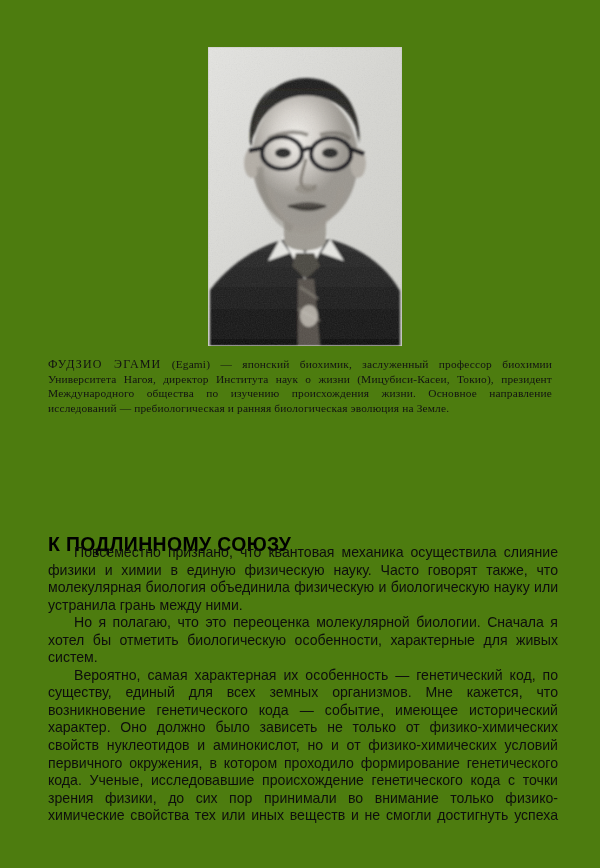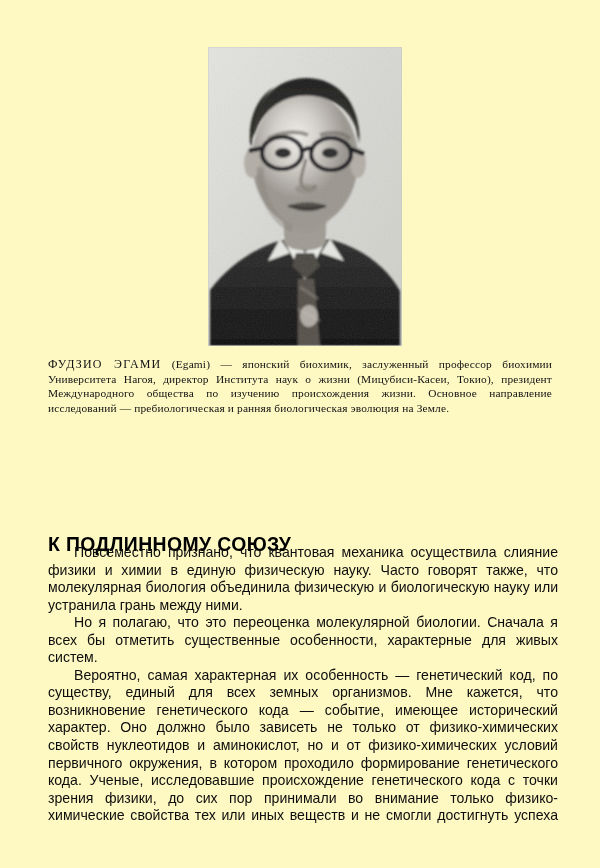--- a/index.html
+++ b/index.html
@@ -12,21 +12,21 @@
     height: 868px;
     position: relative;
     overflow: hidden;
     font-family: "Liberation Sans", sans-serif;
     color: #0a0a0a;
   }
 
   .page {
     position: absolute;
     inset: 0;
-    background: #fef9c3;
+    background: #4d7c0f;
   }
 
   
   .photo-block {
     position: absolute;
     left: 208px;
     top: 47px;
     width: 194px;
     height: 299px;
   }
@@ -194,17 +194,17 @@
   <div class="caption">
     <span class="lead">ФУДЗИО ЭГАМИ</span><span> (Egami) — японский биохимик, заслуженный профессор биохимии Университета Нагоя, директор Института наук о жизни (Мицубиси-Касеи, Токио), президент Международного общества по изучению происхождения жизни. Основное направление исследований — пребиологическая и ранняя биологическая эволюция на Земле.</span>
   </div>
 
   <h1 class="headline">
     <span class="hl-line">К ПОДЛИННОМУ СОЮЗУ</span>
   </h1>
 
   <div class="body-col">
     <p class="para">Повсеместно признано, что квантовая механика осуществила слияние физики и химии в единую физическую науку. Часто говорят также, что молекулярная биология объединила физическую и биологическую науку или устранила грань между ними.</p>
-    <p class="para">Но я полагаю, что это переоценка молекулярной биологии. Сначала я всех бы отметить существенные особенности, характерные для живых систем.</p>
+    <p class="para">Но я полагаю, что это переоценка молекулярной биологии. Сначала я хотел бы отметить биологическую особенности, характерные для живых систем.</p>
     <p class="para last">Вероятно, самая характерная их особенность — генетический код, по существу, единый для всех земных организмов. Мне кажется, что возникновение генетического кода — событие, имеющее исторический характер. Оно должно было зависеть не только от физико-химических свойств нуклеотидов и аминокислот, но и от физико-химических условий первичного окружения, в котором проходило формирование генетического кода. Ученые, исследовавшие происхождение генетического кода с точки зрения физики, до сих пор принимали во внимание только физико-химические свойства тех или иных веществ и не смогли достигнуть успеха</p>
   </div>
 
 </div>
 
 </body></html>

